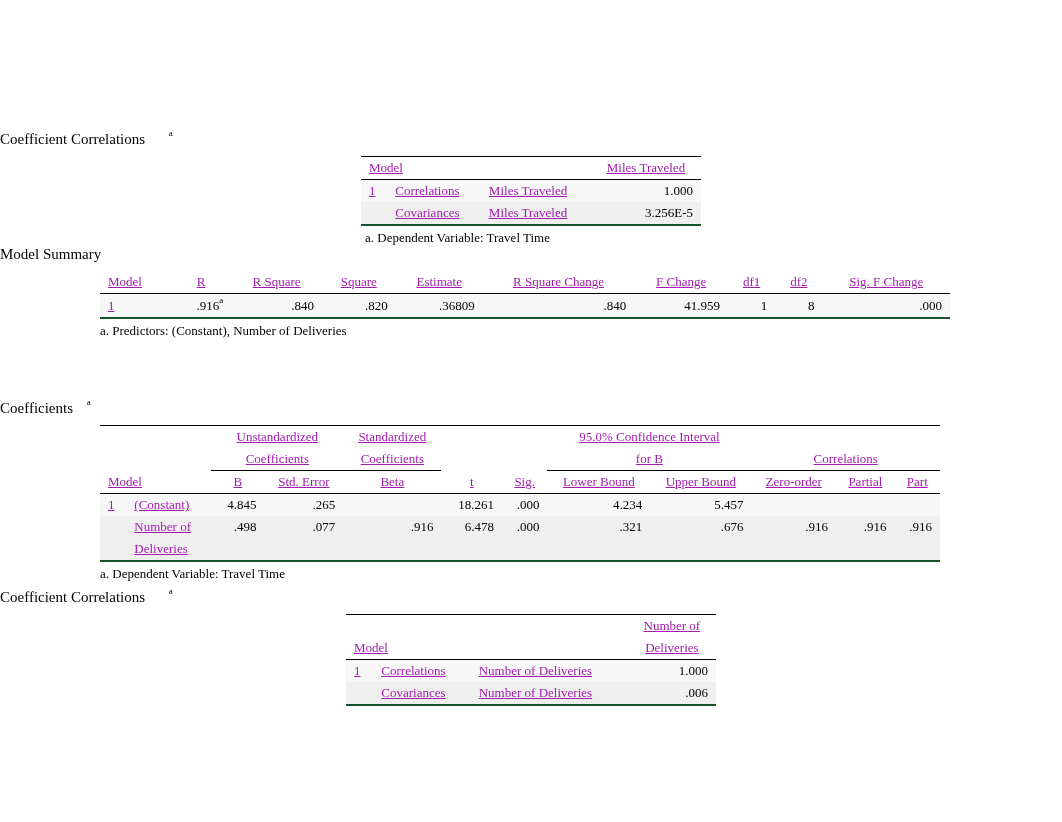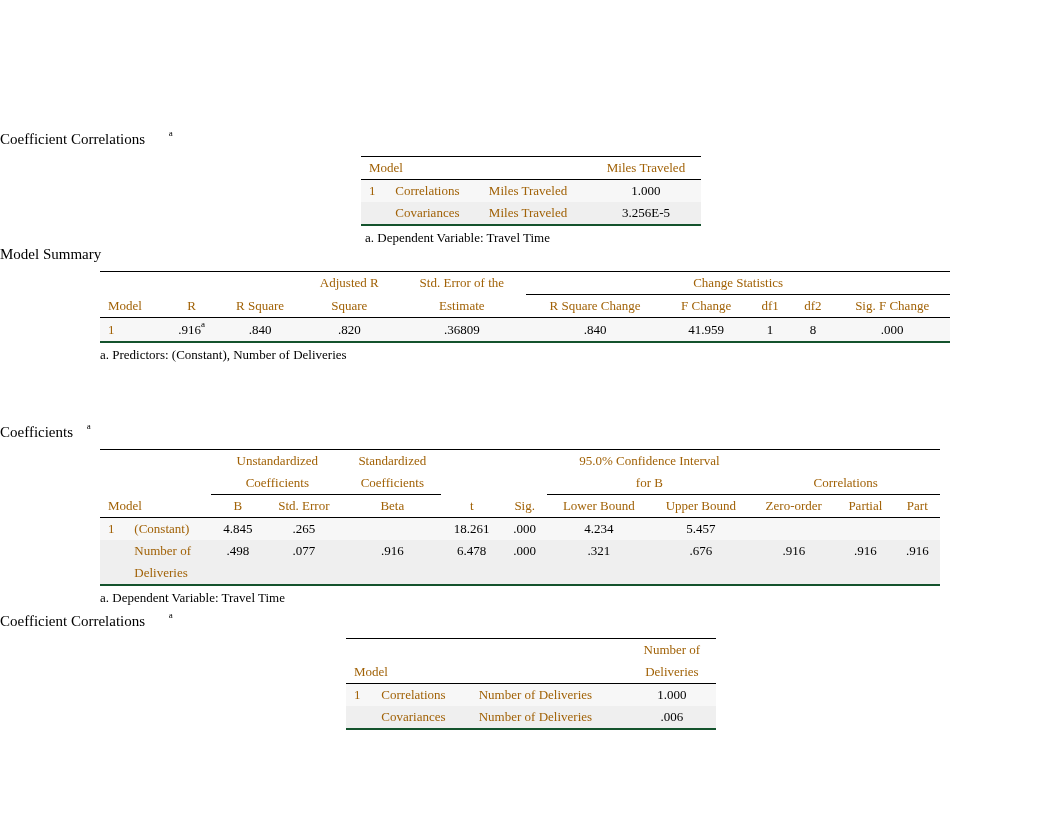--- a/index.html
+++ b/index.html
@@ -8,21 +8,21 @@
     color: #000;
     background: #fff;
     margin: 0;
     padding: 0;
     width: 1062px;
   }
   .page {
     width: 1062px;
     padding-top: 130px;
   }
-  .blue { color: #a16207; }
+  .blue { color: #a21caf; text-decoration: underline; }
   .title {
     text-align: left;
     font-size: 15px;
     margin-bottom: 8px;
   }
   .sup {
     font-size: 9px;
     vertical-align: super;
     position: relative;
     top: -2px;
@@ -36,21 +36,21 @@
     margin: 0 auto;
   }
   td, th {
     padding: 3px 8px;
     font-weight: normal;
     white-space: nowrap;
   }
   .hdr-border-top { border-top: 1px solid #000; }
   .hdr-border-bottom { border-bottom: 1px solid #000; }
   .tbl-border-bottom { border-bottom: 2px solid #14532d; }
-  .num { text-align: center; }
+  .num { text-align: right; }
   .lbl { text-align: left; }
   .center { text-align: center; }
   .alt { background: #f7f7f7; }
   .alt2 { background: #efefef; }
 
   
   .section-line {
     margin: 50px 0 30px 120px;
     font-size: 15px;
   }
@@ -95,28 +95,20 @@
       <td class="num">3.256E-5</td>
     </tr>
   </tbody>
     </table>
   <div class="footnote" style="margin-left:365px;">a. Dependent Variable: Travel Time</div>
 
 
   <div class="title">Model Summary</div>
   <table class="t2">
     <tbody>
-        <tr class="hdr-border-top">
-      <th></th>
-          <th></th>
-          <th></th>
-      <th class="blue center">Adjusted R</th>
-      <th class="blue center">Std. Error of the</th>
-      <th class="blue center hdr-border-bottom" colspan="5">Change Statistics</th>
-    </tr>
     <tr class="hdr-border-bottom">
       <th class="blue lbl">Model</th>
       <th class="blue center">R</th>
       <th class="blue center">R Square</th>
       <th class="blue center">Square</th>
       <th class="blue center">Estimate</th>
       <th class="blue center">R Square Change</th>
       <th class="blue center">F Change</th>
       <th class="blue center">df1</th>
       <th class="blue center">df2</th>

